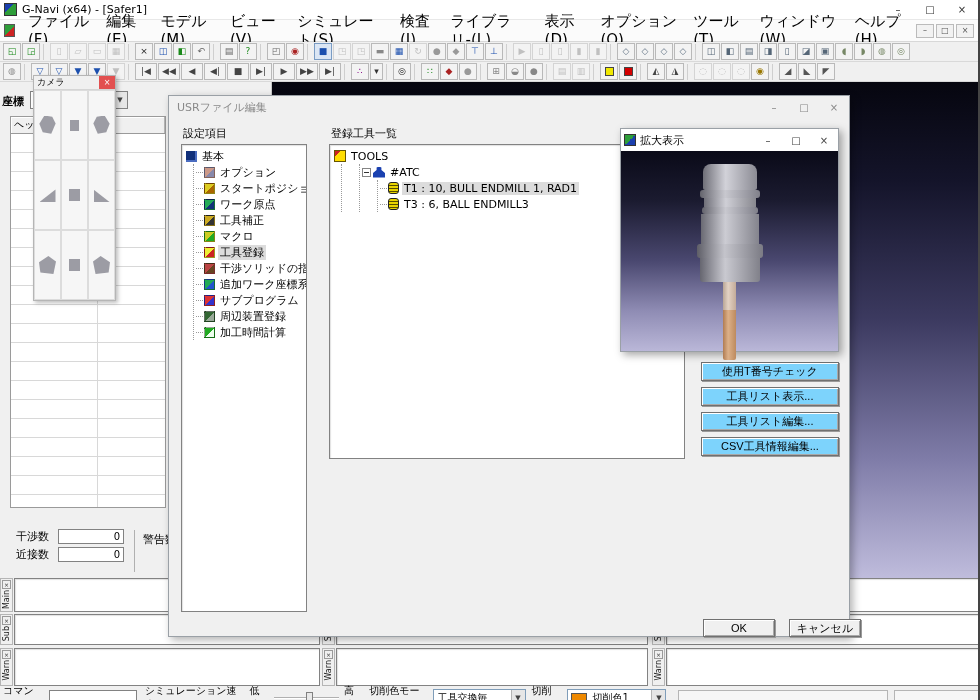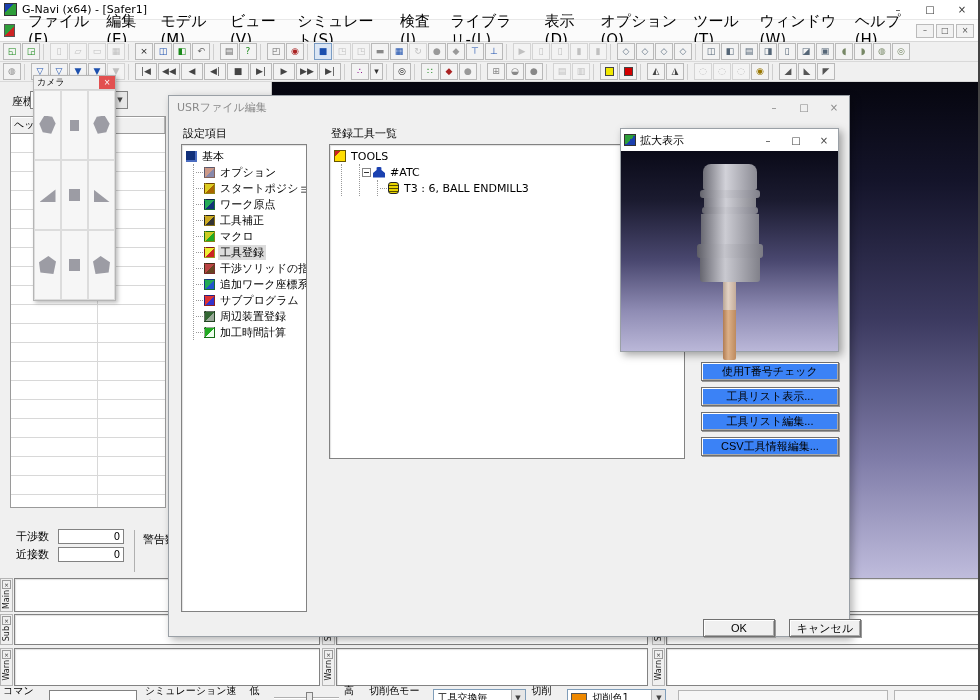--- a/index.html
+++ b/index.html
@@ -39,21 +39,21 @@
   .tb-box { width:9px; height:9px; border:1px solid #444; }
   .tb-sep { width:5px; height:16px; margin:0 2px; border-left:1px solid #cfcfcf; }
 
   
   .viewport { position:absolute; top:82px; left:272px; width:708px; height:496px;
               background:linear-gradient(180deg,#06060f 0%,#14142a 20%,#3c3a60 48%,#7f7ca8 76%,#bfbcdc 100%); }
 
   
   .leftdock { position:absolute; top:82px; left:0; width:272px; height:496px; background:#f0f0f0;
               border-right:1px solid #c9c9c9; }
-  .coord-row { position:absolute; top:12px; left:12px; display:flex; align-items:center; }
+  .coord-row { position:absolute; top:12px; left:2px; display:flex; align-items:center;font-weight:bold; }
   .coord-combo { position:absolute; top:9px; left:30px; width:98px; height:18px; background:#fff;
                  border:1px solid #828282; display:flex; }
   .coord-combo .arrow { margin-left:auto; width:15px; background:#e6e6e6; border-left:1px solid #b5b5b5;
                         font-size:7px; display:flex; align-items:center; justify-content:center; color:#444; }
   .grid-table { position:absolute; top:34px; left:10px; width:156px; height:392px; border:1px solid #9a9a9a; }
   .grid-head { display:flex; height:17px; background:#f0f0f0; border-bottom:1px solid #9a9a9a; }
   .grid-head div { padding:1px 3px; font-size:10px; border-right:1px solid #b5b5b5;
                    box-shadow:inset 1px 1px 0 #fff; }
   .gh-1 { width:86px; } .gh-2 { flex:1; }
   .grid-body { position:relative; height:373px; background:#fff;
@@ -148,21 +148,21 @@
   .expander { width:9px; height:9px; flex:none; border:1px solid #848484; background:#fff;
               position:relative; margin-right:2px; }
   .expander::after { content:""; position:absolute; left:1px; right:1px; top:3px; height:1px; background:#333; }
   .ico-tools { width:12px; height:12px; flex:none; margin-right:3px; border:1px solid #665500;
                background:linear-gradient(135deg,#cc2222 28%,#ffdd00 28%); }
   .ico-spindle { width:11px; height:11px; flex:none; margin-right:3px; border-radius:50%; background:#0d2a6e; }
   .ico-atc { width:12px; height:11px; flex:none; margin-right:3px; background:#1a41b0;
              clip-path:polygon(50% 0,70% 10%,70% 32%,100% 58%,100% 100%,0 100%,0 58%,30% 32%,30% 10%); }
   .ico-spring { width:11px; height:12px; flex:none; margin-right:3px; border:1px solid #222; border-radius:3px;
                 background:repeating-linear-gradient(180deg,#e8d400 0 2px,#554c00 2px 3px); }
-  .side-btn { position:absolute; left:532px; width:138px; height:19px; background:#3b82f6; font-size:11px;
+  .side-btn { position:absolute; left:532px; width:138px; height:19px; background:#7dd3fc; font-size:11px;
               border:1px solid #707070; box-shadow:inset 1px 1px 0 #fff, inset -1px -1px 0 #a8a8a8, 1px 1px 0 #9a9a9a;
               text-align:center; line-height:17px; }
   .dlg-btn { position:absolute; top:523px; width:72px; height:18px; background:#f0f0f0; font-size:11px;
              border:1px solid #707070; box-shadow:inset 1px 1px 0 #fff, inset -1px -1px 0 #a8a8a8, 1px 1px 0 #9a9a9a;
              text-align:center; line-height:16px; }
   #ok-btn { left:534px; } #cancel-btn { left:620px; }
 
   
   .zoom-win { position:absolute; top:128px; left:620px; width:219px; height:224px; background:#fff;
               border:1px solid #9aa0a6; box-shadow:3px 3px 8px rgba(0,0,0,.35); z-index:20; }
@@ -582,20 +582,25 @@
           <span class="lbl">TOOLS</span>
         </div>
         <div class="tree-children">
           <div class="tree-children" style="margin-left: 15px;">
             <div class="tree-row">
               <span class="expander"></span>
               <span class="ico-atc"></span>
               <span class="lbl">#ATC</span>
             </div>
             <div class="tree-children" style="margin-left: 15px;">
+              <div class="tree-row selected">
+                <span class="dot-h"></span>
+                <span class="ico-spring"></span>
+                <span class="lbl">T1 : 10, BULL ENDMILL 1, RAD1</span>
+              </div>
               <div class="tree-row">
                 <span class="dot-h"></span>
                 <span class="ico-spring"></span>
                 <span class="lbl">T3 : 6, BALL ENDMILL3</span>
               </div>
             </div>
           </div>
         </div>
       </div>
     <div id="side-buttons">

